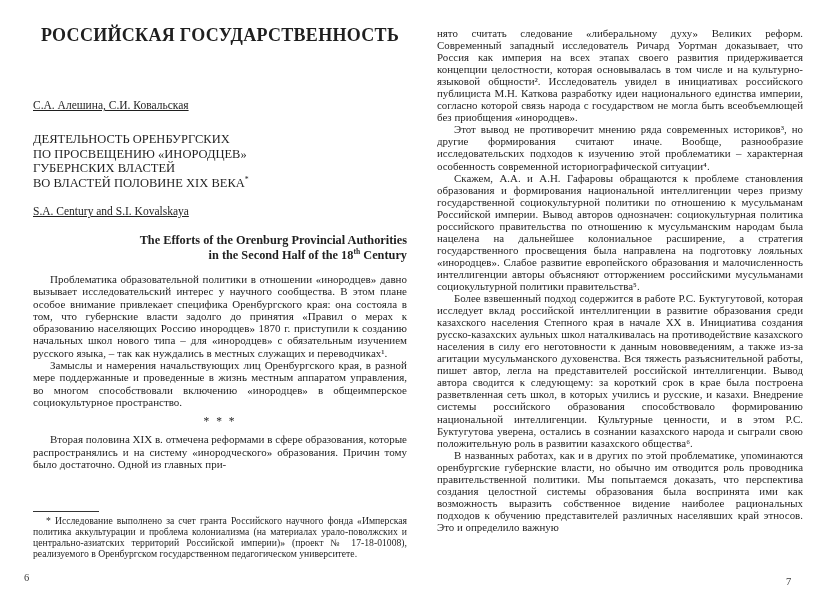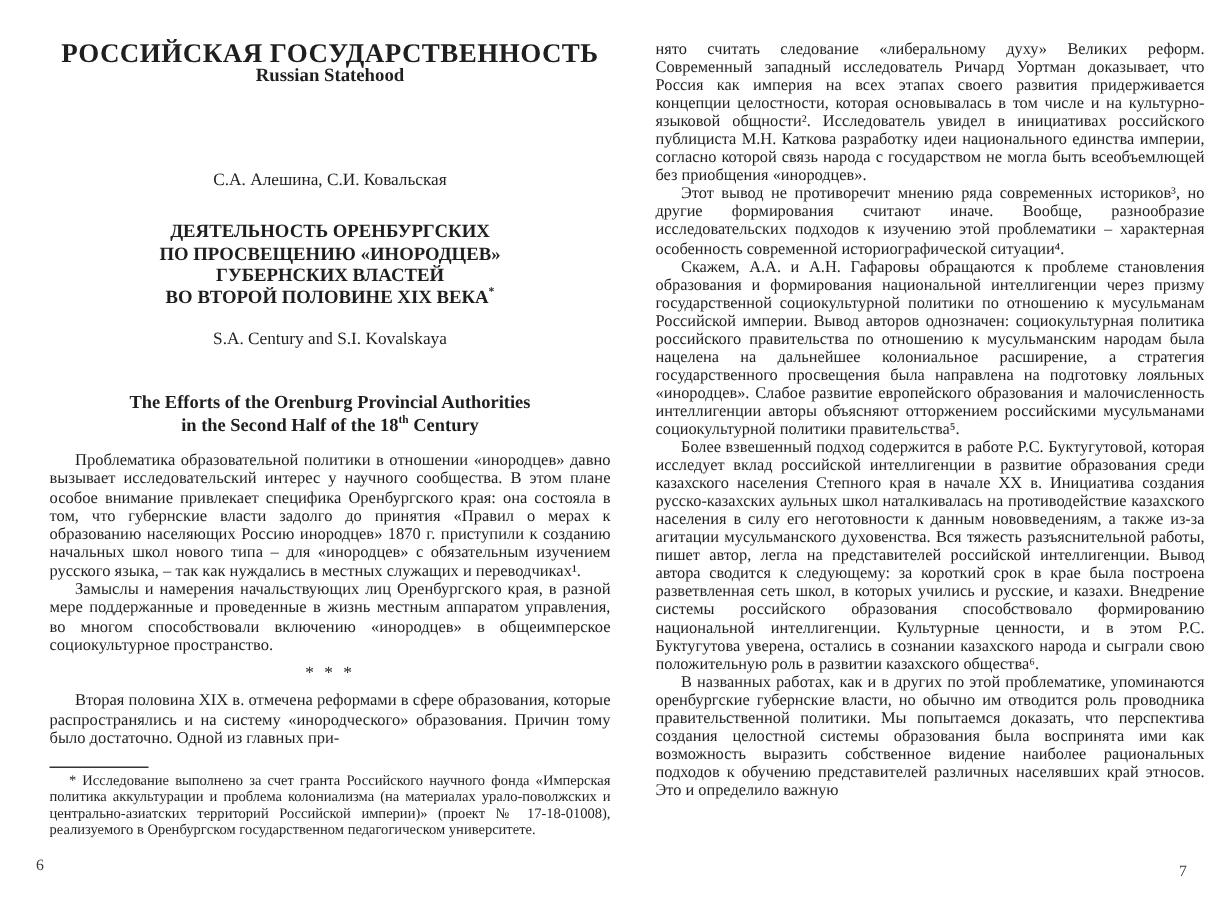--- a/index.html
+++ b/index.html
@@ -12,27 +12,27 @@
     overflow: hidden;
   }
   .page { position: absolute; top: 0; height: 609px; }
   .page-left  { left: 33px;  width: 374px; }
   .page-right { left: 437px; width: 366px; }
 
   .running-head { text-align: center; font-weight: 700; }
   .rh1 { margin-top: 27px; font-size: 18px; line-height: 16px; letter-spacing: 0.3px; }
   .rh2 { font-size: 12.5px; line-height: 15px; }
 
-  .authors { text-align: center; font-size: 11.5px; line-height: 13px; }
+  .authors { text-align: left; font-size: 11.5px; line-height: 13px; text-decoration: underline; }
   .authors-ru { margin-top: 56px; }
   .authors-en { margin-top: 15px; }
 
-  .title-ru { margin-top: 20px; text-align: center; font-weight: 700;
+  .title-ru { margin-top: 20px; text-align: left; font-weight: 400;
               font-size: 12.5px; line-height: 14.5px; }
-  .title-en { margin-top: 28px; text-align: center; font-weight: 700;
+  .title-en { margin-top: 15px; text-align: right; font-weight: 700;
               font-size: 12.3px; line-height: 14.5px; }
 
   .body-text { font-size: 11px; line-height: 12.3px; text-align: justify; }
   .body-text p { margin: 0; text-indent: 17px; }
   .pleft-first { margin-top: 11px !important; }
   .noindent { text-indent: 0 !important; }
 
   .right-body { margin-top: 27px; font-size: 10.9px; line-height: 12.05px; }
 
   .separator { text-align: center; font-size: 11.5px; line-height: 12px;
@@ -48,30 +48,29 @@
   .pagenum { position: absolute; font-size: 10.5px; color: #3a3a3a; }
   .pn-left  { left: 24px;  top: 572px; }
   .pn-right { left: 786px; top: 576px; }
 </style>
 </head>
 <body>
 
 <div class="page page-left">
   <div class="running-head">
     <div class="rh1">РОССИЙСКАЯ ГОСУДАРСТВЕННОСТЬ</div>
-    <div class="rh2">Russian Statehood</div>
   </div>
 
   <div class="authors authors-ru">С.А. Алешина, С.И. Ковальская</div>
 
   <div class="title-ru">
     <div>ДЕЯТЕЛЬНОСТЬ ОРЕНБУРГСКИХ</div>
     <div>ПО ПРОСВЕЩЕНИЮ «ИНОРОДЦЕВ»</div>
     <div>ГУБЕРНСКИХ ВЛАСТЕЙ</div>
-    <div><span>ВО ВТОРОЙ ПОЛОВИНЕ XIX ВЕКА</span><sup>*</sup></div>
+    <div><span>ВО ВЛАСТЕЙ ПОЛОВИНЕ XIX ВЕКА</span><sup>*</sup></div>
   </div>
 
   <div class="authors authors-en">S.A. Century and S.I. Kovalskaya</div>
 
   <div class="title-en">
     <div>The Efforts of the Orenburg Provincial Authorities</div>
     <div><span>in the Second Half of the 18</span><sup>th</sup><span> Century</span></div>
   </div>
 
   <div class="body-text">

